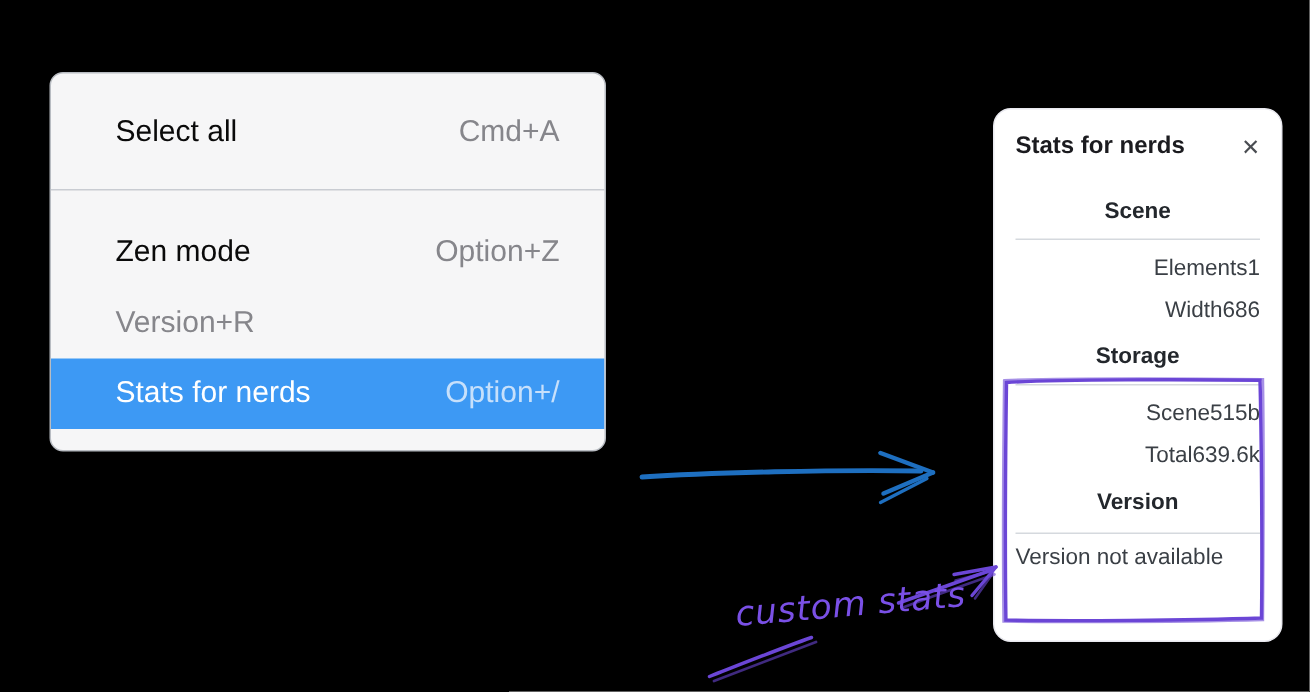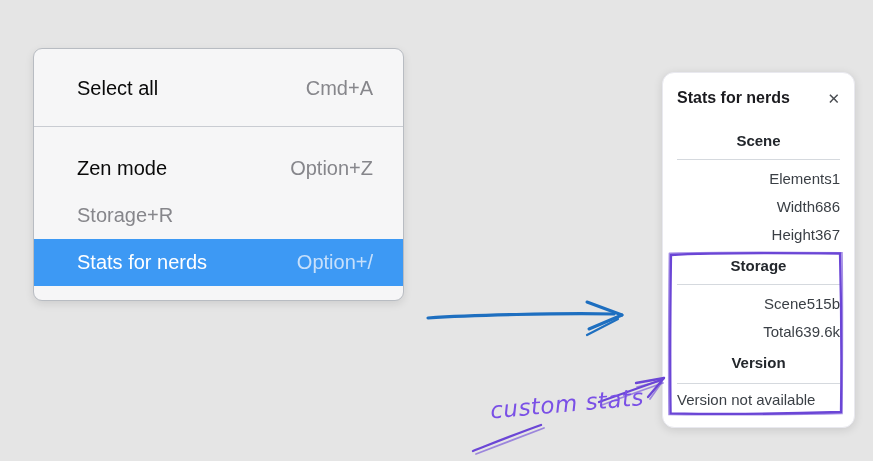--- a/index.html
+++ b/index.html
@@ -2,21 +2,21 @@
 <html><head>
 <meta charset="utf-8">
 <style>
   :root{
     --highlight:#3d99f4; --arrow-blue:#1e6fc0; --purple:#6b46d6; --purple-light:#7a50e6;
     --menu-bg:#f6f6f7; --menu-border:#b8bcc2; --sep:#c9ccd2;
     --panel-text:#3a3f45; --panel-head:#23272c; --rule:#d5d9de;
   }
   *{box-sizing:border-box;margin:0;padding:0}
   body{font-family:"Liberation Sans",sans-serif;background:#fff}
-  .stage{position:relative;width:873px;height:461px;background:#e5e5e5;overflow:hidden}
+  .stage{position:relative;width:873px;height:461px;background:#000000;overflow:hidden}
 
   
   .menu{position:absolute;left:33px;top:48px;width:371px;background:var(--menu-bg);
         border:1px solid var(--menu-border);border-radius:9px;padding:16px 0 14px;
         box-shadow:0 3px 8px rgba(0,0,0,.10);overflow:hidden;z-index:1}
   .mi{height:47px;display:flex;align-items:center;justify-content:space-between;
       padding:0 30px 0 43px;font-size:20px;color:#0a0a0a;cursor:default}
   .mi .sc{color:#86868b}
   .mi.sel{background:var(--highlight);color:#fff}
   .mi.sel .sc{color:#c7e0fb}
@@ -57,21 +57,21 @@
     <div class="mi">
       <span class="lbl">Select all</span>
       <span class="sc">Cmd+A</span>
     </div>
     <div class="sep"></div>
     <div class="mi">
       <span class="lbl">Zen mode</span>
       <span class="sc">Option+Z</span>
     </div>
     <div class="mi">
-      <span class="sc">Storage+R</span>
+      <span class="sc">Version+R</span>
     </div>
     <div class="mi sel">
       <span class="lbl">Stats for nerds</span>
       <span class="sc">Option+/</span>
     </div>
   </div>
 
   <div class="panel">
     <div class="phead">
       <span class="ptitle">Stats for nerds</span>
@@ -81,24 +81,20 @@
     <h3>Scene</h3>
     <hr>
     <div class="rows">
       <div class="prow">
         <span>Elements</span>
         <span>1</span>
       </div>
       <div class="prow">
         <span>Width</span>
         <span>686</span>
-      </div>
-      <div class="prow">
-        <span>Height</span>
-        <span>367</span>
       </div>
     </div>
 
     <h3 class="tight">Storage</h3>
     <hr>
     <div class="rows">
       <div class="prow">
         <span>Scene</span>
         <span>515b</span>
       </div>

